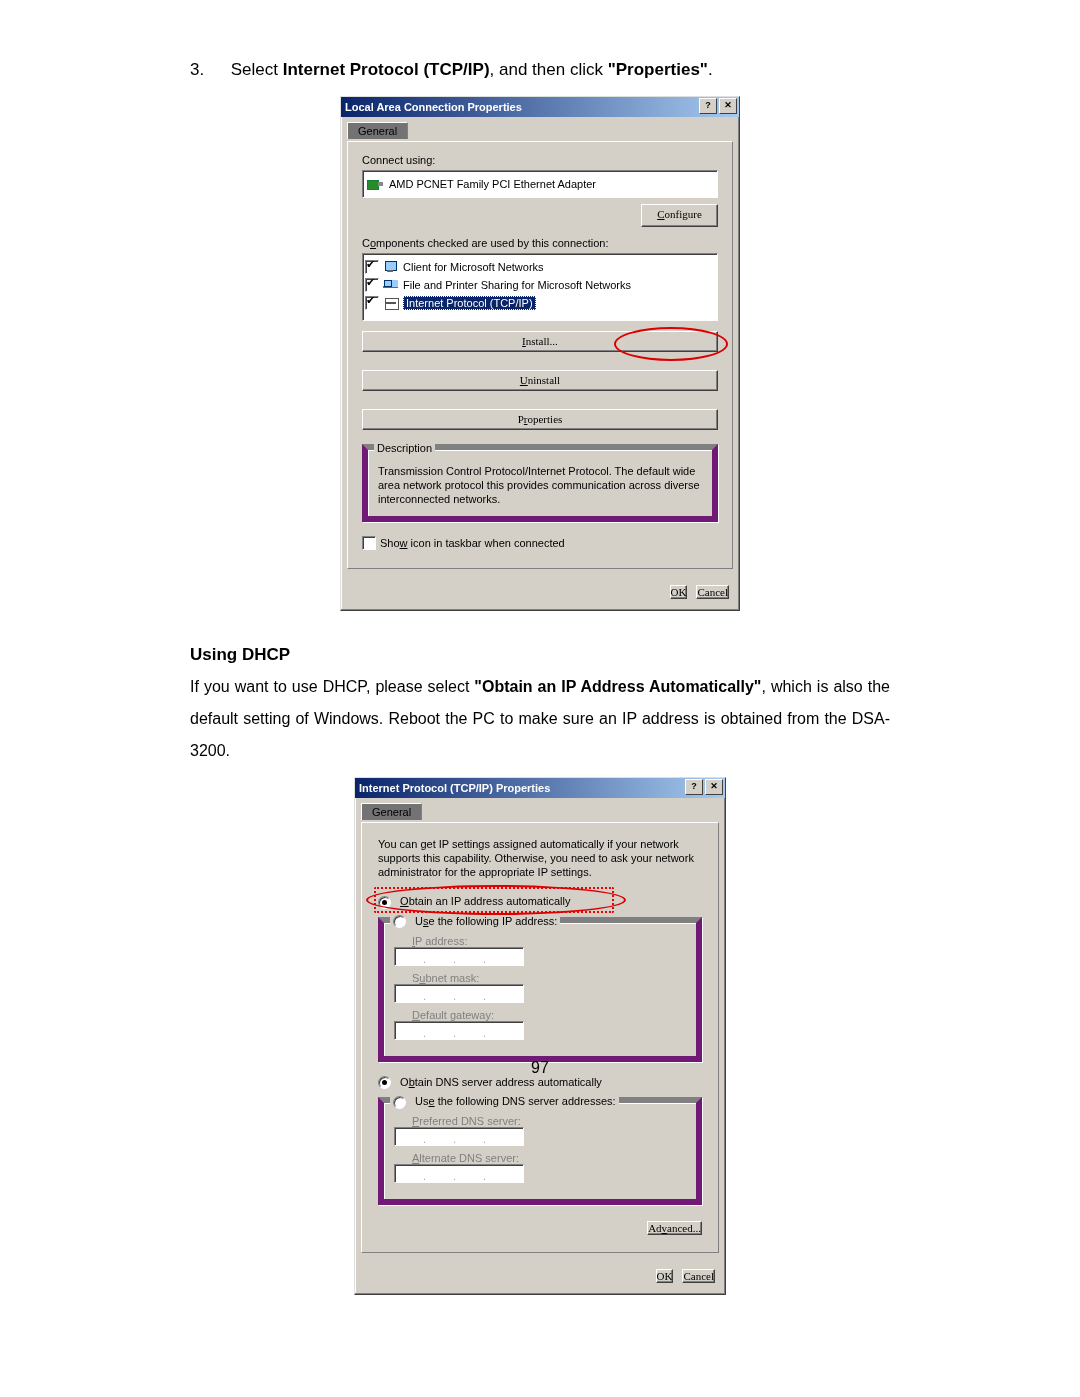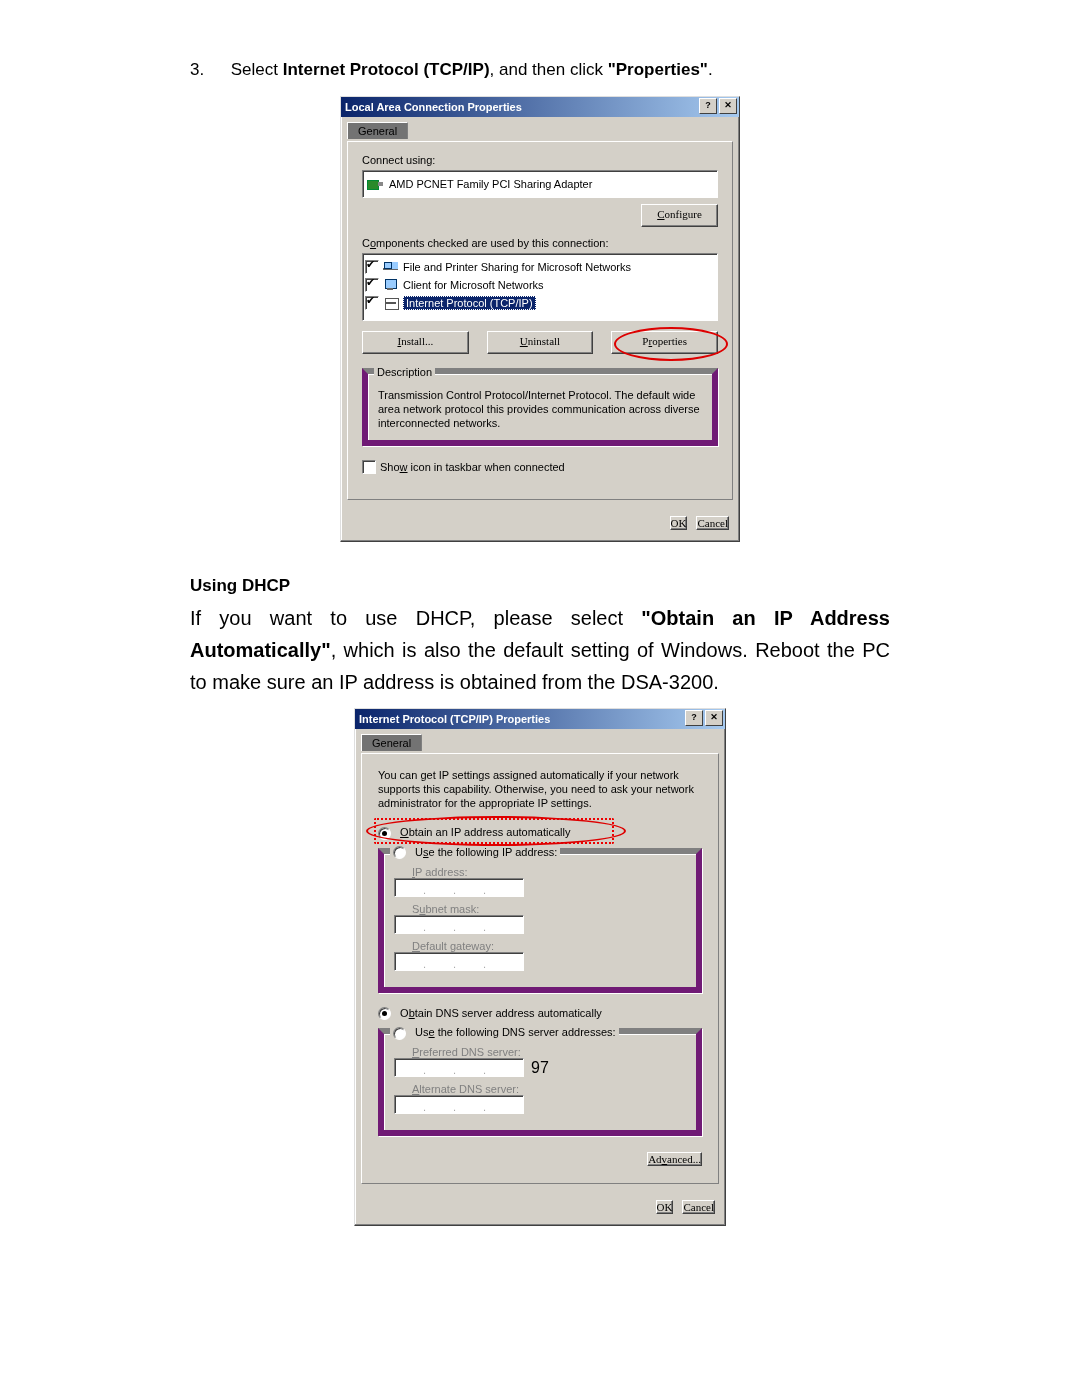--- a/index.html
+++ b/index.html
@@ -30,21 +30,21 @@
   }
   .step-num { display:inline-block; width: 36px; }
   .bold { font-weight: bold; }
   .subhead {
     font-weight: bold;
     font-size: 17px;
     margin-top: 34px;
     margin-bottom: 6px;
   }
   .body-text {
-    font-size: 20px;
+    font-size: 16px;
     line-height: 32px;
     text-align: justify;
   }
   .page-number {
     position: absolute;
     bottom: 320px;
     left: 0; right: 0;
     text-align: center;
     font-size: 16px;
   }
@@ -98,21 +98,21 @@
     padding: 2px 10px;
     position: relative;
     top: 1px;
   }
   .tab-panel {
     border: 1px solid #fff;
     border-right-color: #808080;
     border-bottom-color: #808080;
     background: #d4d0c8;
     margin: 0 6px 6px 6px;
-    padding: 12px 14px 25px 14px;
+    padding: 12px 14px 18px 14px;
   }
   .field-label { margin-bottom: 4px; }
   .sunken {
     background: #fff;
     border: 1px solid #808080;
     border-right-color: #fff;
     border-bottom-color: #fff;
     box-shadow: inset 1px 1px 0 #404040;
     padding: 3px 4px;
   }
@@ -178,21 +178,21 @@
   .ico.monitor::before{content:"";position:absolute;left:2px;top:1px;width:10px;height:8px;background:#9cf;border:1px solid #036;}
   .ico.monitor::after{content:"";position:absolute;left:4px;top:10px;width:6px;height:2px;background:#666;}
   .ico.net::before{content:"";position:absolute;left:0;top:8px;width:15px;height:2px;background:#666;}
   .ico.net::after{content:"";position:absolute;left:1px;top:2px;width:6px;height:5px;background:#9cf;border:1px solid #036;box-shadow:6px 0 0 #9cf,6px 0 0 0 #036;}
   .ico.proto::before{content:"";position:absolute;left:2px;top:2px;width:12px;height:10px;border:1px solid #555;}
   .ico.proto::after{content:"";position:absolute;left:3px;top:6px;width:10px;height:2px;background:#555;}
   .cmp-sel {
     background: #0a246a; color:#fff; padding:0 2px;
     border:1px dotted #fff;
   }
-  .three-btn { display:flex; gap:18px; margin-top:10px; }
+  .three-btn { display:flex; gap:18px; margin-top:10px;flex-direction:column; }
   .three-btn .win-btn{ flex:1; min-width:0; }
   .groupbox {
     border: 6px solid #701a75;
     border-top-color:#808080;
     box-shadow: 1px 1px 0 #fff, inset 1px 1px 0 #fff;
     padding: 14px 10px 10px 10px;
     margin-top: 14px;
     position: relative;
   }
   .groupbox .legend{
@@ -252,41 +252,41 @@
       <div class="title-btn">?</div>
       <div class="title-btn">✕</div>
     </div>
     <div class="tab-strip">
       <div class="tab">General</div>
     </div>
     <div class="tab-panel">
       <div class="field-label">Connect using:</div>
       <div class="sunken adapter-box">
         <span class="nic-icon"></span>
-        <span>AMD PCNET Family PCI Sharing Adapter</span>
+        <span>AMD PCNET Family PCI Ethernet Adapter</span>
       </div>
       <div style="overflow:hidden;">
         <div class="win-btn btn-right">
           <span class="u">C</span><span>onfigure</span>
         </div>
       </div>
       <div style="clear:both; height:10px;"></div>
       <div class="field-label">
         C<span class="u">o</span>mponents checked are used by this connection:
       </div>
       <div class="sunken components-box">
+        <div class="cmp-row">
+          <span class="chk checked"></span>
+          <span class="ico monitor"></span>
+          <span>Client for Microsoft Networks</span>
+        </div>
         <div class="cmp-row">
           <span class="chk checked"></span>
           <span class="ico net"></span>
           <span>File and Printer Sharing for Microsoft Networks</span>
-        </div>
-        <div class="cmp-row">
-          <span class="chk checked"></span>
-          <span class="ico monitor"></span>
-          <span>Client for Microsoft Networks</span>
         </div>
         <div class="cmp-row">
           <span class="chk checked"></span>
           <span class="ico proto"></span>
           <span class="cmp-sel">Internet Protocol (TCP/IP)</span>
         </div>
       </div>
       <div class="three-btn" style="position:relative;">
         <div class="win-btn"><span class="u">I</span>nstall...</div>
         <div class="win-btn"><span class="u">U</span>ninstall</div>

